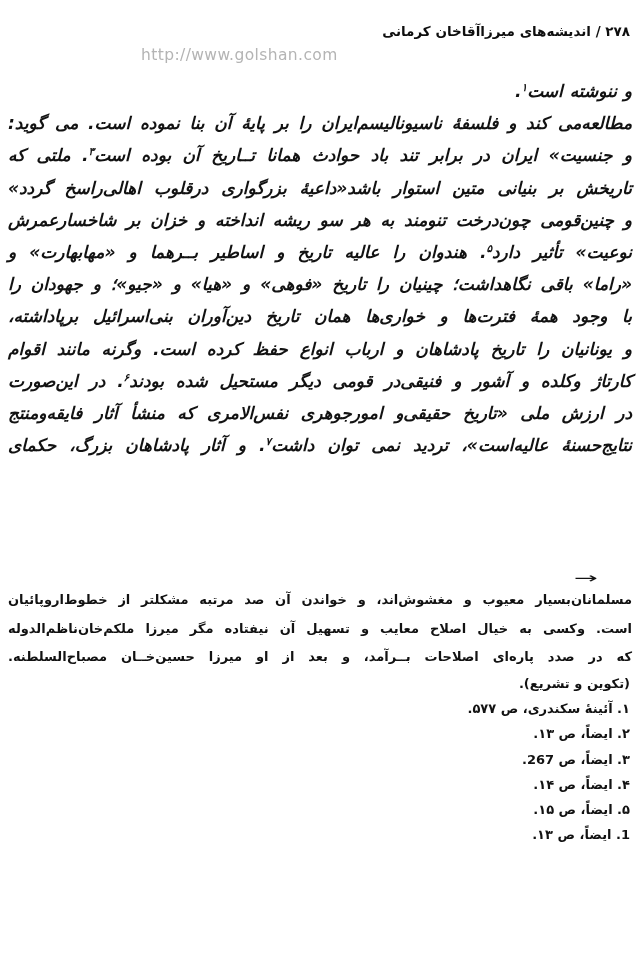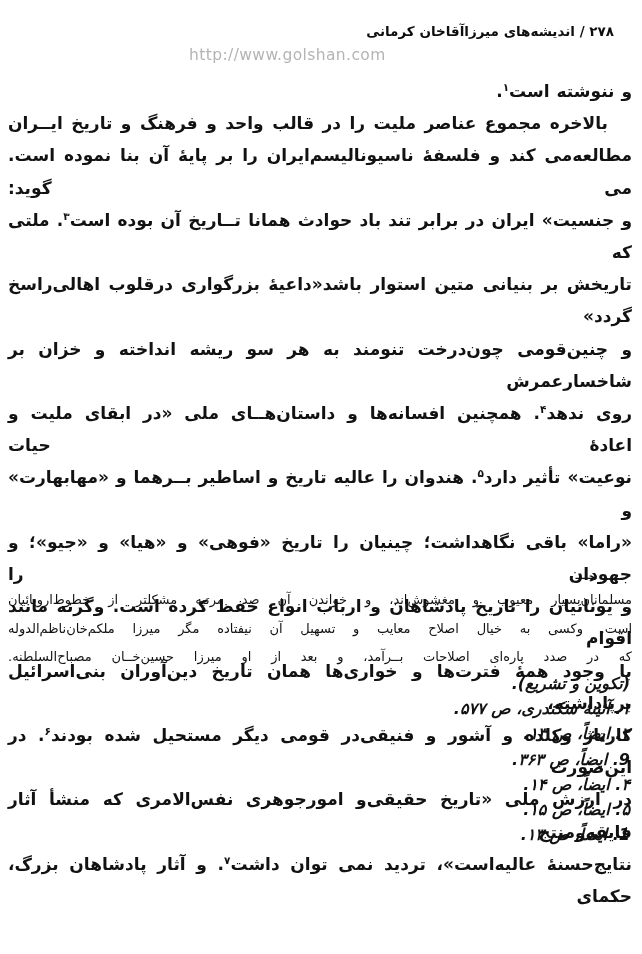--- a/index.html
+++ b/index.html
@@ -8,129 +8,125 @@
     width: 642px;
     height: 954px;
     background: #ffffff;
     color: #121212;
     font-family: "DejaVu Sans", sans-serif;
     overflow: hidden;
   }
   .header {
     position: absolute;
     top: 23px;
-    right: 28px;
+    right: 12px;
     direction: rtl;
     font-size: 13.5px;
     font-weight: bold;
     letter-spacing: -0.2px;
     white-space: nowrap;
     color: #0e0e0e;
   }
   .url {
     position: absolute;
     top: 46px;
     left: 141px;
     font-size: 15.5px;
     font-weight: normal;
     color: #b4b4b4;
     letter-spacing: 0.4px;
-    margin-left: 48px;
   }
   .body-text {
     position: absolute;
     top: 75px;
     right: 10px;
     left: 8px;
     direction: rtl;
     font-size: 17px;
     font-weight: bold;
     line-height: 32.2px;
     word-spacing: 1px;
   }
-  .bline { text-align: justify; text-align-last: justify; }
+  .bline { text-align: justify; text-align-last: justify; font-style: italic; }
   .bline.right { text-align: right; text-align-last: auto; }
   .bline.indent { padding-right: 24px; }
   sup.fn-marker { font-size: 10.5px; line-height: 0; vertical-align: 6px; }
   .arrow {
     position: absolute;
     top: 569px;
     right: 44px;
     font-size: 15px;
     font-weight: normal;
   }
   .arrow span { display: inline-block; transform: scaleX(1.9); transform-origin: right center; }
   .fn-cont {
     position: absolute;
     top: 586px;
     right: 10px;
     left: 8px;
     direction: rtl;
     font-size: 13px;
-    font-weight: normal;
+    font-weight: bold;
     line-height: 28.6px;
     word-spacing: 1px;
   }
   .fn-cont .justify { text-align: justify; text-align-last: justify; }
   .fn-refs {
     position: absolute;
     top: 671px;
     right: 12px;
     left: 20px;
     direction: rtl;
     text-align: right;
-    font-size: 16px;
+    font-size: 13px;
     font-weight: bold;
     line-height: 25.2px;
-    font-style: italic;
   }
 </style>
 </head>
 <body>
 
 <div class="page">
 
   <div class="header">
     <span>۲۷۸ / اندیشه‌های میرزاآقاخان کرمانی</span>
   </div>
 
   <div class="url">http://www.golshan.com</div>
 
   <div class="body-text" id="body-lines">
       <div class="bline right"><span>و ننوشته است</span><sup class="fn-marker">۱</sup><span>.</span></div>
-      <div class="bline indent"><span>بالاخره مجموع عناصر ملیت را در قالب واحد و فرهنگ و تاریخ ایــران</span></div>
       <div class="bline"><span>مطالعه‌می کند و فلسفهٔ ناسیونالیسم‌ایران را بر پایهٔ آن بنا نموده است. می گوید:</span></div>
       <div class="bline"><span>و جنسیت» ایران در برابر تند باد حوادث همانا تــاریخ آن بوده است</span><sup class="fn-marker">۳</sup><span>. ملتی که</span></div>
       <div class="bline"><span>تاریخش بر بنیانی متین استوار باشد«داعیهٔ بزرگواری درقلوب اهالی‌راسخ گردد»</span></div>
       <div class="bline"><span>و چنین‌قومی چون‌درخت تنومند به هر سو ریشه انداخته و خزان بر شاخسارعمرش</span></div>
-      <div class="bline"><span>روی ندهد</span><sup class="fn-marker">۴</sup><span>. همچنین افسانه‌ها و داستان‌هــای ملی «در ابقای ملیت و اعادهٔ حیات</span></div>
       <div class="bline"><span>نوعیت» تأثیر دارد</span><sup class="fn-marker">۵</sup><span>. هندوان را عالیه تاریخ و اساطیر بــرهما و «مهابهارت» و</span></div>
       <div class="bline"><span>«راما» باقی نگاهداشت؛ چینیان را تاریخ «فوهی» و «هیا» و «جیو»؛ و جهودان را</span></div>
+      <div class="bline"><span>با وجود همهٔ فترت‌ها و خواری‌ها همان تاریخ دین‌آوران بنی‌اسرائیل برپاداشته،</span></div>
       <div class="bline"><span>و یونانیان را تاریخ پادشاهان و ارباب انواع حفظ کرده است. وگرنه مانند اقوام</span></div>
-      <div class="bline"><span>با وجود همهٔ فترت‌ها و خواری‌ها همان تاریخ دین‌آوران بنی‌اسرائیل برپاداشته،</span></div>
       <div class="bline"><span>کارتاژ وکلده و آشور و فنیقی‌در قومی دیگر مستحیل شده بودند</span><sup class="fn-marker">۶</sup><span>. در این‌صورت</span></div>
       <div class="bline"><span>در ارزش ملی «تاریخ حقیقی‌و امورجوهری نفس‌الامری که منشأ آثار فایقه‌ومنتج</span></div>
       <div class="bline"><span>نتایج‌حسنهٔ عالیه‌است»، تردید نمی توان داشت</span><sup class="fn-marker">۷</sup><span>. و آثار پادشاهان بزرگ، حکمای</span></div>
     </div>
 
   <div class="arrow">
     <span>→</span>
   </div>
 
   <div class="fn-cont" id="fn-cont">
       <div class="justify">مسلمانان‌بسیار معیوب و مغشوش‌اند، و خواندن آن صد مرتبه مشکلتر از خطوط‌اروپائیان</div>
       <div class="justify">است. وکسی به خیال اصلاح معایب و تسهیل آن نیفتاده مگر میرزا ملکم‌خان‌ناظم‌الدوله</div>
       <div class="justify">که در صدد پاره‌ای اصلاحات بــرآمد، و بعد از او میرزا حسین‌خــان مصباح‌السلطنه.</div>
     </div>
 
   <div class="fn-refs">
     <div>(تکوین و تشریع).</div>
     <div id="fn-items">
         <div>۱. آئینهٔ سکندری، ص ۵۷۷.</div>
         <div>۲. ایضاً، ص ۱۳.</div>
-        <div>9. ایضاً، ص ۳۶۳.</div>
+        <div>۳. ایضاً، ص 267.</div>
         <div>۴. ایضاً، ص ۱۴.</div>
         <div>۵. ایضاً، ص ۱۵.</div>
         <div>1. ایضاً، ص ۱۳.</div>
       </div>
   </div>
 
 </div>
 
 </body></html>

